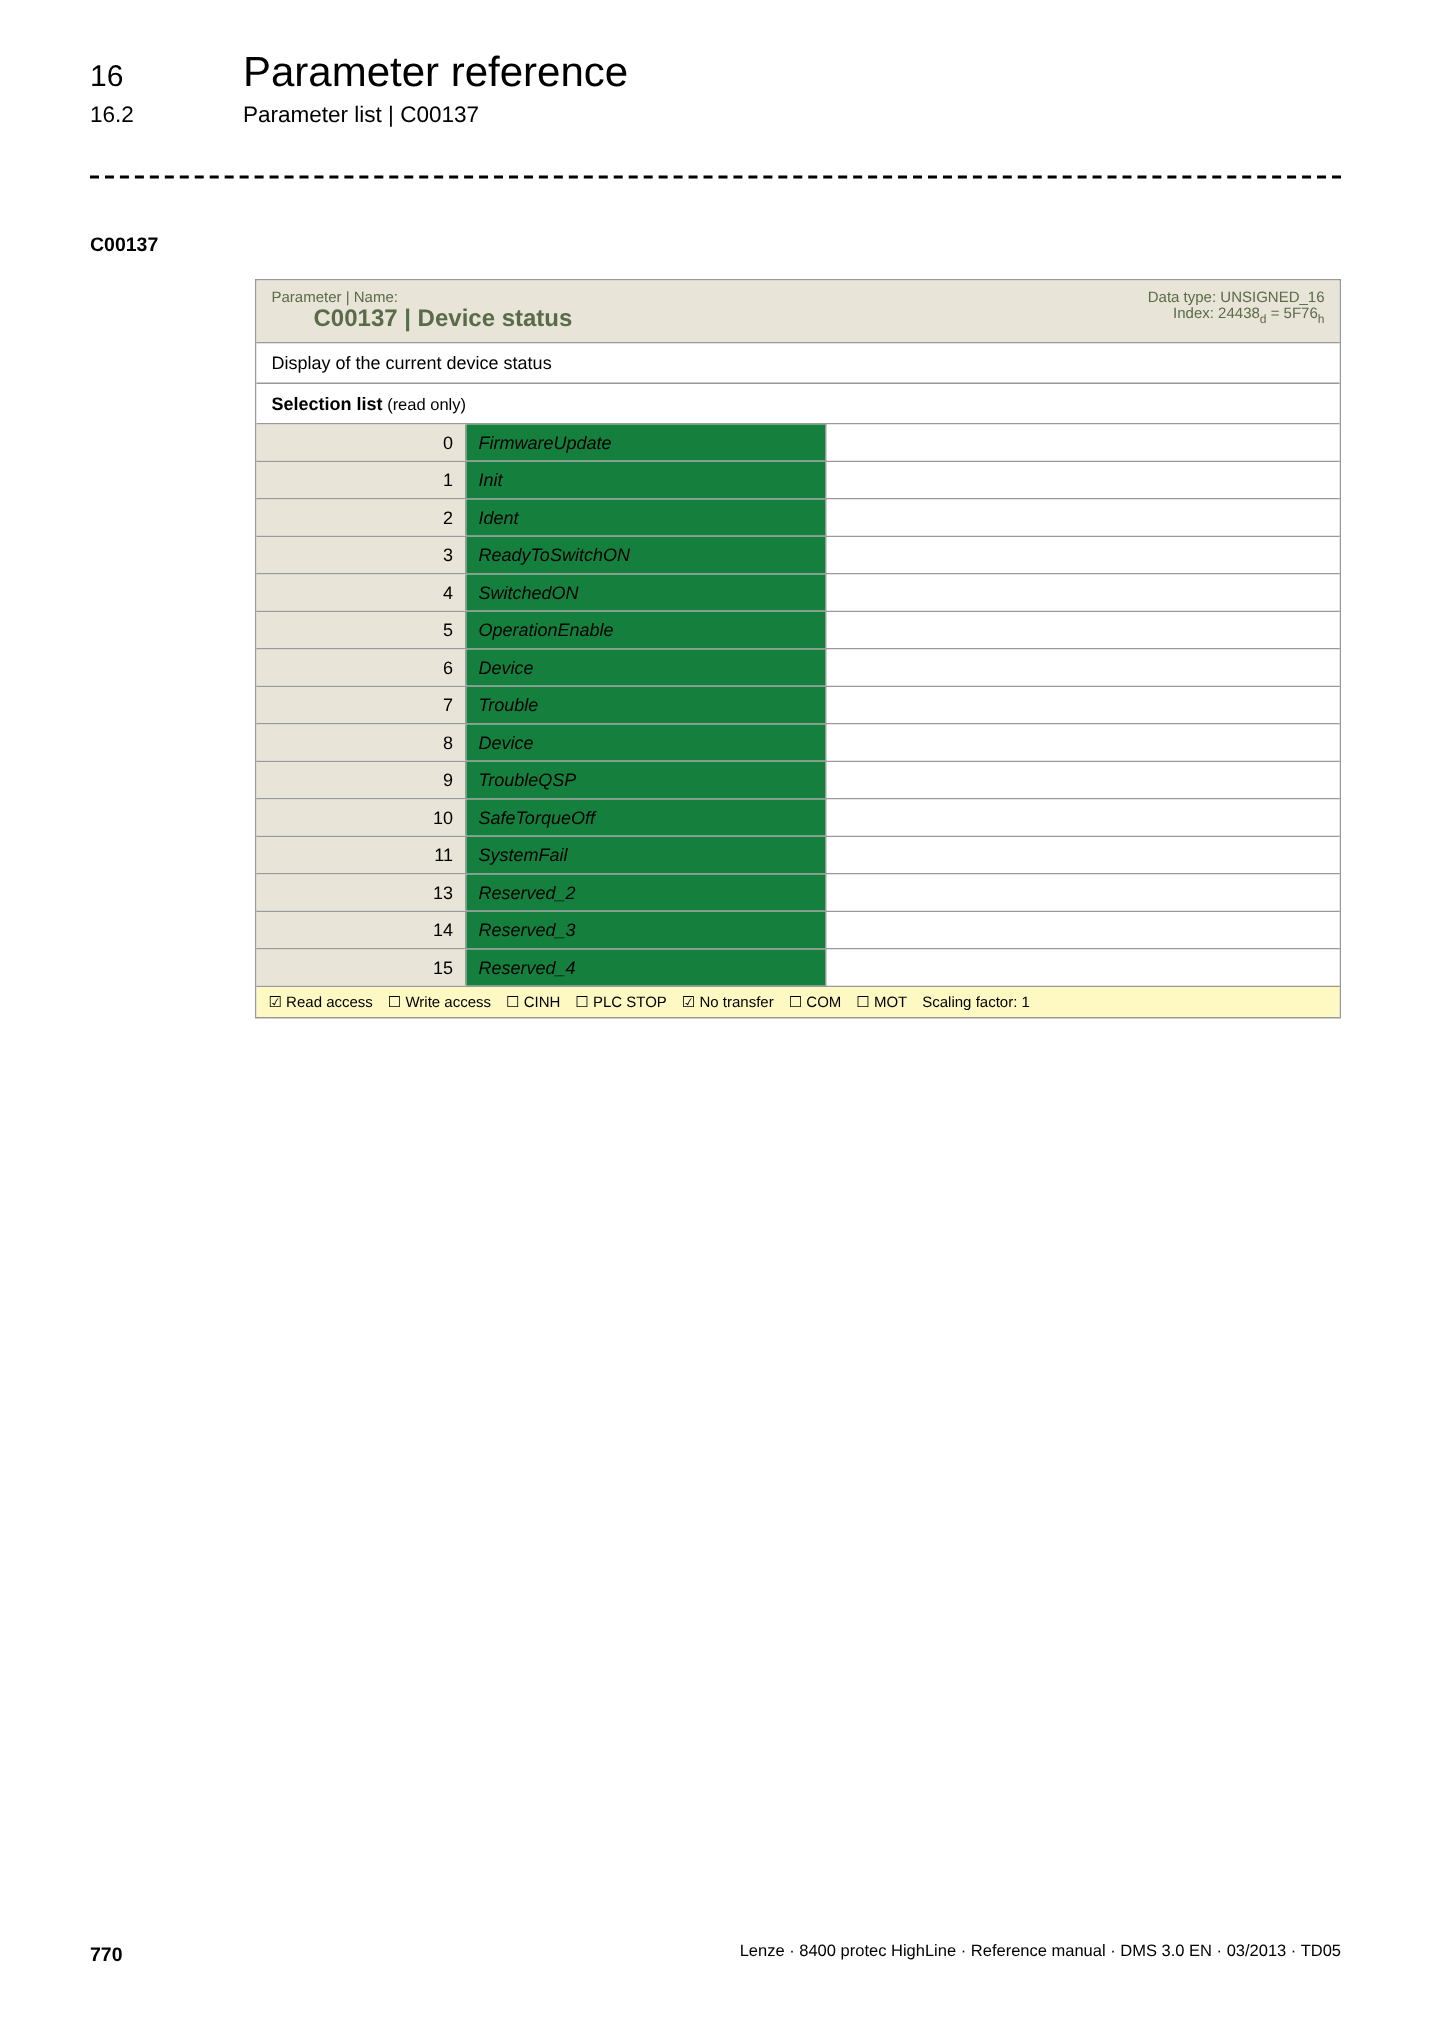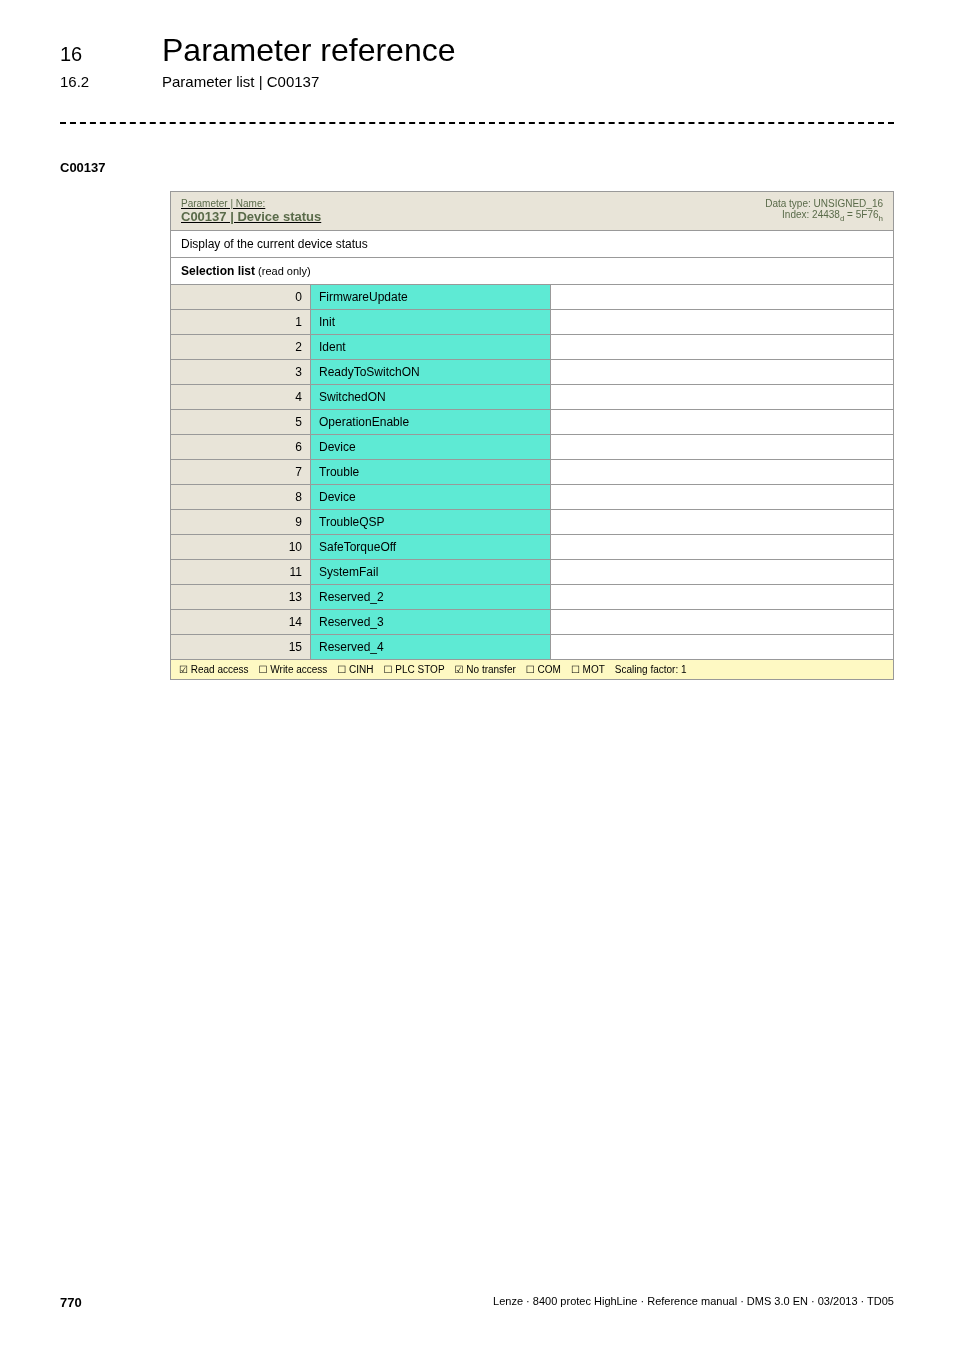--- a/index.html
+++ b/index.html
@@ -20,21 +20,21 @@
       align-items: baseline;
       margin-bottom: 4px;
     }
     .chapter-num {
       font-size: 20px;
       font-weight: 400;
       width: 102px;
       color: #000;
     }
     .chapter-title {
-      font-size: 32px;
+      font-size: 28px;
       font-weight: 400;
       color: #000;
     }
     .subheader-row {
       display: flex;
       align-items: baseline;
       margin-bottom: 32px;
     }
     .section-num {
       font-size: 15px;
@@ -64,36 +64,36 @@
       border: 1px solid #999;
     }
     .param-header {
       display: flex;
       background: #e8e4d8;
       border-bottom: 1px solid #999;
     }
     .param-header-left {
       flex: 1;
       padding: 6px 10px;
-      text-decoration: underline;
     }
     .param-header-right {
       padding: 6px 10px;
       text-align: right;
       font-size: 10px;
       color: #5a6b4a;
     }
     .param-label {
       font-size: 10px;
       color: #5a6b4a;
     }
     .param-name {
-      font-size: 13px;
+      font-size: 16px;
       font-weight: bold;
       color: #5a6b4a;
+      margin-left: 28px;
     }
     .param-desc {
       padding: 6px 10px;
       background: #fff;
       border-bottom: 1px solid #999;
       font-size: 12px;
       color: #000;
     }
     .selection-header {
       padding: 6px 10px;
@@ -116,24 +116,25 @@
       text-align: right;
       padding: 5px 8px;
       background: #e8e4d8;
       font-size: 12px;
       color: #000;
       border-right: 1px solid #999;
     }
     .selection-val {
       width: 240px;
       padding: 5px 8px;
-      background: #5eead4;
+      background: #15803d;
       font-size: 12px;
       color: #000;
       border-right: 1px solid #999;
+      font-style: italic;
     }
     .selection-blank {
       flex: 1;
       background: #fff;
     }
     .access-row {
       display: flex;
       padding: 4px 8px;
       background: #fef9c3;
       font-size: 10px;

